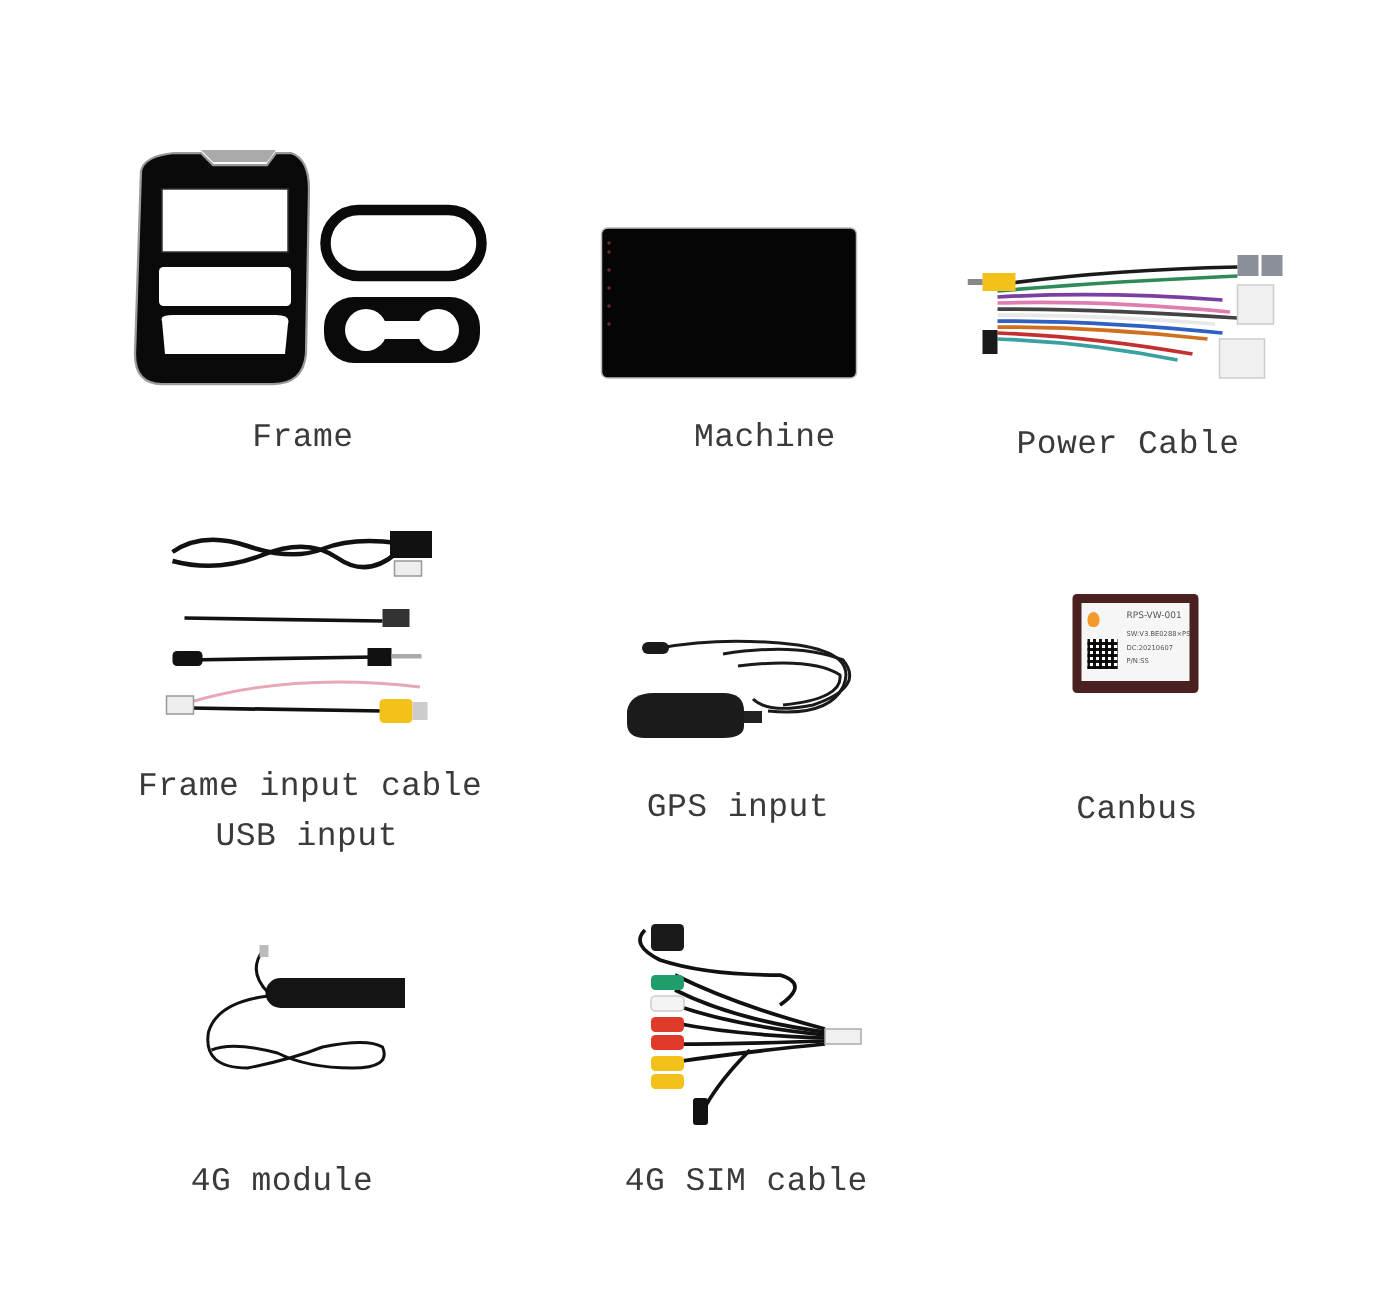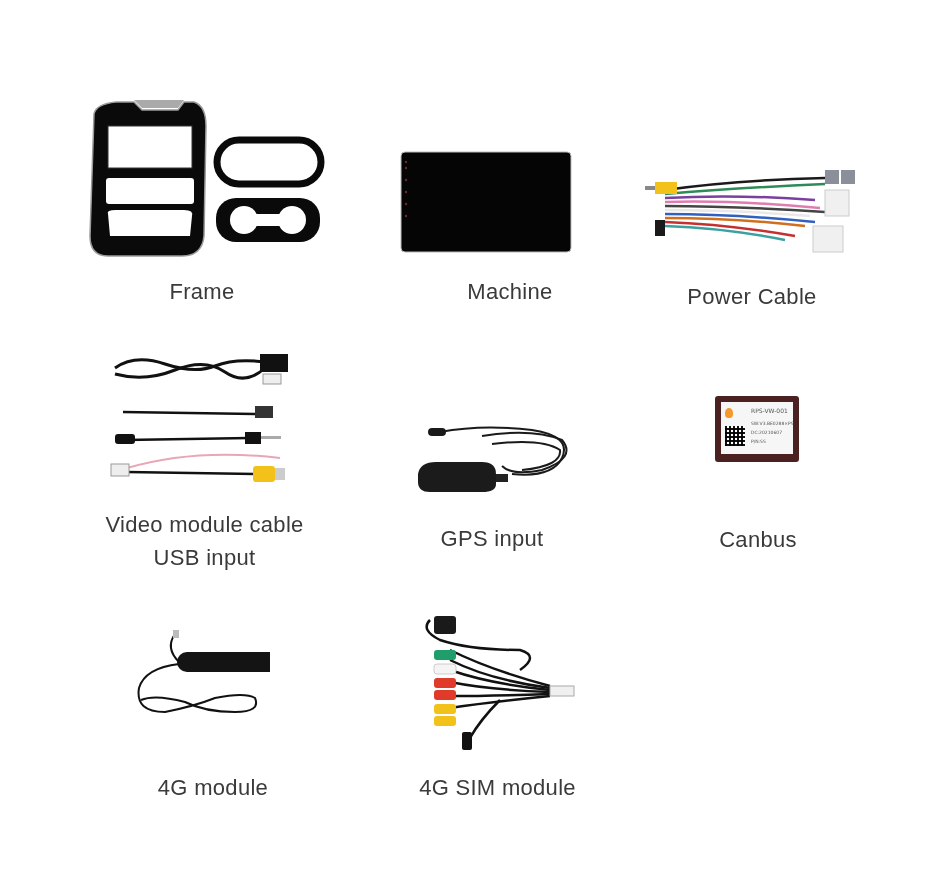--- a/index.html
+++ b/index.html
@@ -2,21 +2,21 @@
 <html><head>
 <meta charset="utf-8">
 <style>
   html, body { margin:0; padding:0; background:#ffffff; }
   body { width:930px; height:876px; position:relative; overflow:hidden;
          font-family:"Liberation Sans", sans-serif; }
   .cell { position:absolute; }
   .art { position:absolute; }
   .label { position:absolute; color:#3a3a3a; font-size:22px; text-align:center;
            letter-spacing:0.3px; line-height:33px; white-space:nowrap;
-           font-family:Liberation Sans, sans-serif; font-weight:400; }
+           font-family:Liberation Mono, monospace; font-weight:400; }
   svg { display:block; }
 </style>
 </head>
 <body>
 
 <div class="cell">
   <svg class="art" style="left:86px;top:96px" width="240" height="170">
 
     <path d="M8 18 Q10 8 30 6 L48 6 L56 14 L92 14 L98 6 L108 6 Q120 10 120 30 L118 140 Q116 160 96 160 L22 160 Q4 160 4 140 Z" fill="#0a0a0a" stroke="#9a9a9a" stroke-width="1.5"></path>
     <path d="M48 4 L56 12 L92 12 L98 4 Z" fill="#aaa"></path>
@@ -87,21 +87,21 @@
     <path d="M20 92 L145 90" stroke="#111" stroke-width="2.5"></path>
     <rect x="10" y="86" width="20" height="10" rx="3" fill="#111"></rect>
     <rect x="140" y="84" width="16" height="12" fill="#111"></rect>
     <rect x="156" y="88" width="20" height="3" fill="#aaa"></rect>
     <path d="M22 120 Q90 100 175 110" stroke="#e7a7b6" stroke-width="2" fill="none"></path>
     <path d="M22 124 L150 126" stroke="#111" stroke-width="2.5"></path>
     <rect x="6" y="116" width="18" height="12" fill="#eee" stroke="#999"></rect>
     <rect x="148" y="118" width="22" height="16" rx="3" fill="#f2c21a"></rect>
     <rect x="170" y="120" width="10" height="12" fill="#ccc"></rect>
   </svg>
-  <div class="label" style="left:92px;top:508px;width:225px">Video module cable</div>
+  <div class="label" style="left:92px;top:508px;width:225px">Frame input cable</div>
   <div class="label" style="left:92px;top:541px;width:225px">USB input</div>
 </div>
 
 <div class="cell">
   <svg class="art" style="left:412px;top:418px" width="165" height="80">
     <g fill="none" stroke="#1a1a1a" stroke-width="2">
       <path d="M28 14 Q70 6 120 12 Q160 18 150 40 Q140 60 100 56"></path>
       <path d="M70 18 Q120 10 150 22 Q165 40 130 52 Q100 58 90 48"></path>
       <path d="M80 26 Q130 20 148 32 Q150 48 110 52"></path>
     </g>
@@ -130,21 +130,21 @@
 
 <div class="cell">
   <svg class="art" style="left:125px;top:628px" width="145" height="100">
     <rect x="52" y="24" width="112" height="20" rx="10" fill="#141414"></rect>
     <g fill="none" stroke="#111" stroke-width="2">
       <path d="M54 36 Q20 40 14 60 Q10 84 40 84 Q70 78 90 70 Q120 64 130 70 Q136 84 110 84 Q80 84 60 74 Q30 66 16 72"></path>
       <path d="M54 34 Q40 20 50 6"></path>
     </g>
     <rect x="48" y="2" width="6" height="8" fill="#bbb"></rect>
   </svg>
-  <div class="label" style="left:133px;top:771px;width:160px">4G module</div>
+  <div class="label" style="left:108px;top:771px;width:160px">4G module</div>
 </div>
 
 <div class="cell">
   <svg class="art" style="left:410px;top:610px" width="175" height="145">
     <g fill="none" stroke="#111" stroke-width="2.5">
       <path d="M20 10 Q10 20 30 30 Q60 40 110 40 Q130 46 110 60"></path>
       <path d="M40 40 Q80 60 140 76"></path>
       <path d="M40 50 Q80 70 140 78"></path>
       <path d="M40 60 Q80 74 140 80"></path>
       <path d="M40 72 Q80 80 140 82"></path>
@@ -155,14 +155,14 @@
     <rect x="24" y="6" width="22" height="18" rx="3" fill="#1a1a1a"></rect>
     <rect x="24" y="40" width="22" height="10" rx="3" fill="#1f9d6a"></rect>
     <rect x="24" y="54" width="22" height="10" rx="3" fill="#f4f4f4" stroke="#ccc"></rect>
     <rect x="24" y="68" width="22" height="10" rx="3" fill="#e03a2a"></rect>
     <rect x="24" y="80" width="22" height="10" rx="3" fill="#e03a2a"></rect>
     <rect x="24" y="94" width="22" height="10" rx="3" fill="#f2c21a"></rect>
     <rect x="24" y="106" width="22" height="10" rx="3" fill="#f2c21a"></rect>
     <rect x="140" y="76" width="24" height="10" fill="#f0f0f0" stroke="#aaa"></rect>
     <rect x="52" y="122" width="10" height="18" rx="2" fill="#111"></rect>
   </svg>
-  <div class="label" style="left:410px;top:771px;width:175px">4G SIM module</div>
+  <div class="label" style="left:410px;top:771px;width:175px">4G SIM cable</div>
 </div>
 
 </body></html>

